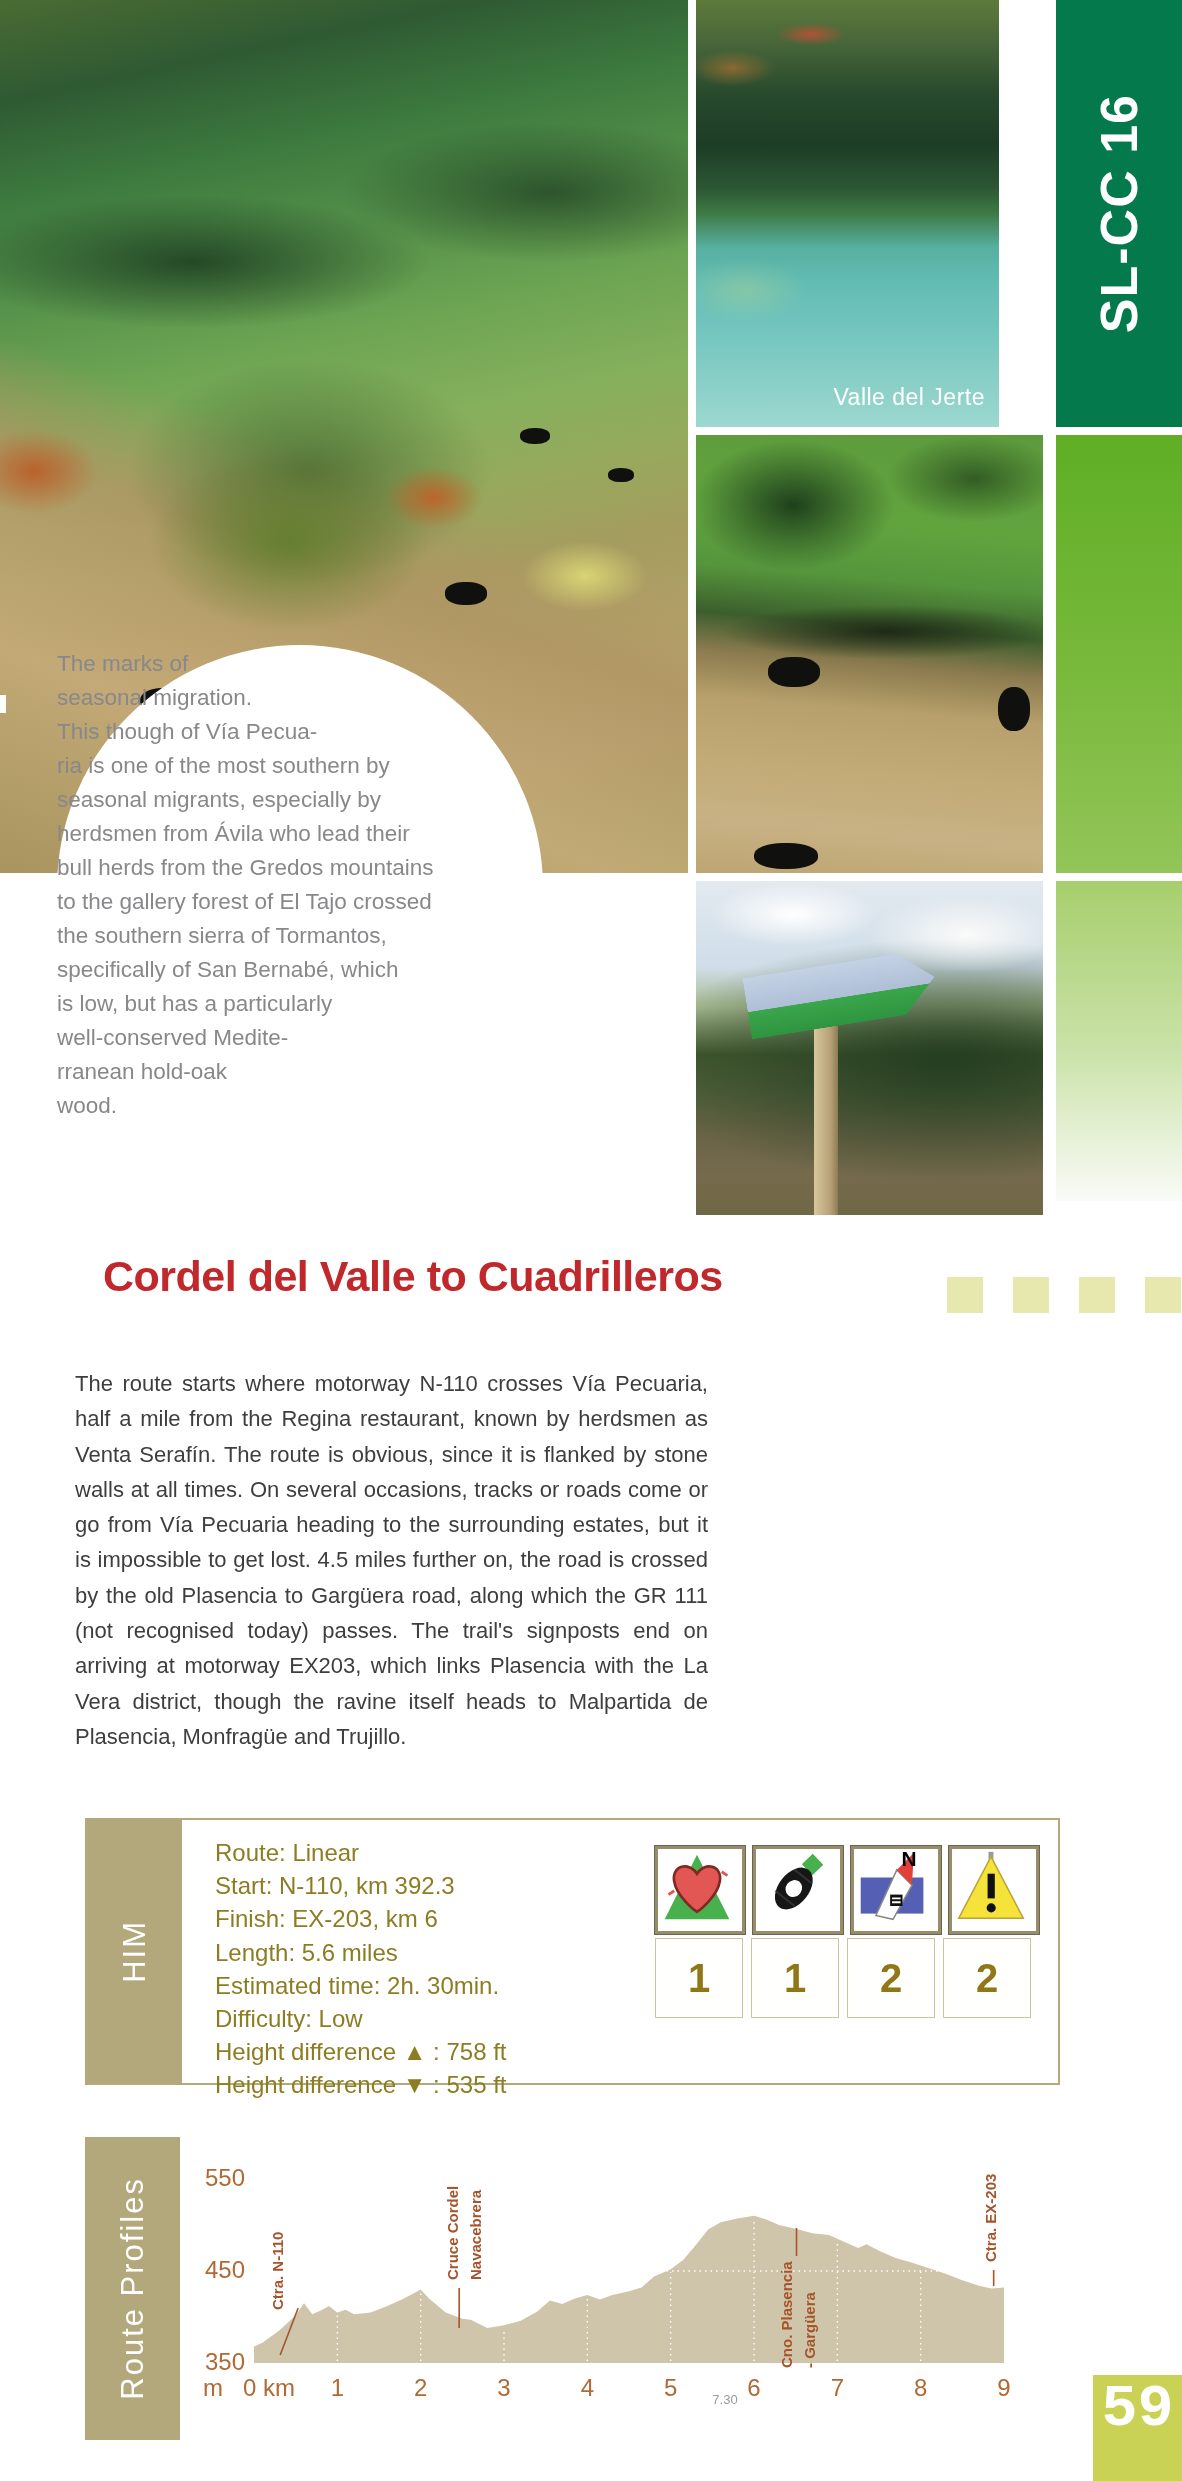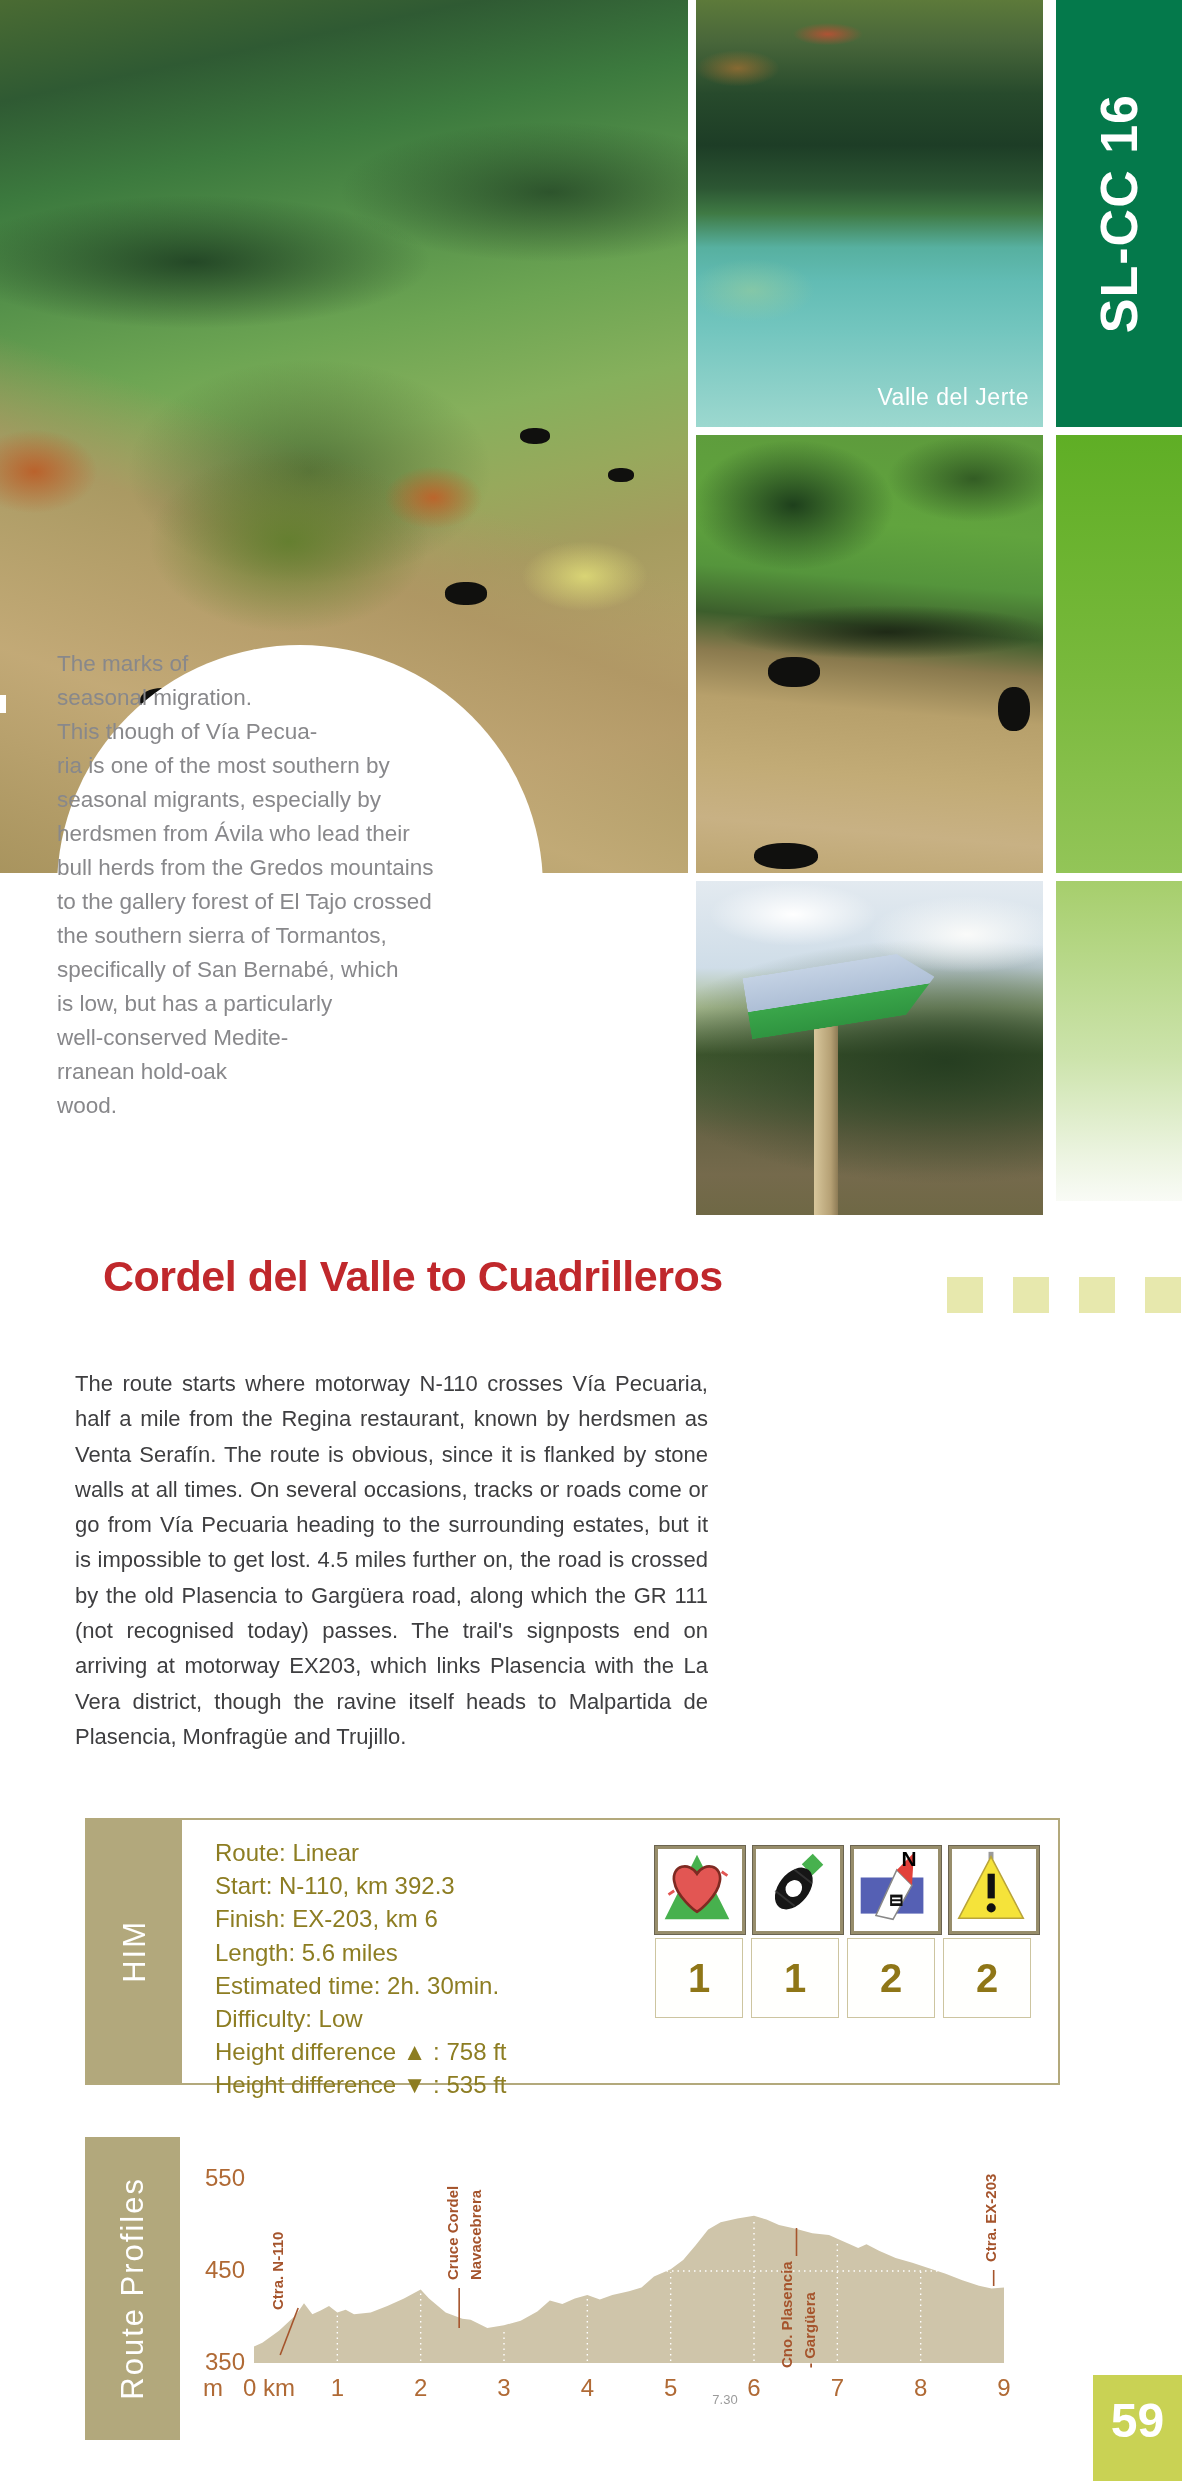--- a/index.html
+++ b/index.html
@@ -15,21 +15,21 @@
       radial-gradient(ellipse 90px 60px at 5% 54%, rgba(190,84,30,.8), transparent 70%),
       radial-gradient(ellipse 200px 130px at 42% 62%, rgba(96,126,44,.9), transparent 70%),
       radial-gradient(ellipse 260px 160px at 45% 54%, rgba(40,70,30,.55), transparent 70%),
       radial-gradient(ellipse 340px 95px at 28% 30%, rgba(24,54,30,.8), transparent 70%),
       radial-gradient(ellipse 300px 100px at 80% 22%, rgba(28,58,32,.7), transparent 70%),
       linear-gradient(200deg, rgba(0,0,0,0) 52%, rgba(176,150,100,.85) 62%, rgba(196,170,120,.95) 80%, rgba(166,146,92,.9) 100%),
       linear-gradient(168deg, #4a6b33 0%, #2f5a33 10%, #3c7a3e 20%, #55914a 30%, #6da553 40%, #86b05c 50%, #97a95c 58%, #a59c5f 66%, #b2a168 76%, #bfa873 86%, #8da455 94%, #7ba24b 100%);}
   .cow{position:absolute;background:#10100e;border-radius:45%;}
   .notch{position:absolute;left:0;top:695px;width:6px;height:18px;background:#fff;}
 
-  .photo-1{left:696px;top:0;width:347px;height:427px;
+  .photo-1{left:696px;top:0;width:303px;height:427px;
     background-image:
       radial-gradient(ellipse 50px 16px at 38% 8%, rgba(186,80,52,.9), transparent 70%),
       radial-gradient(ellipse 60px 26px at 12% 16%, rgba(200,120,50,.55), transparent 70%),
       radial-gradient(ellipse 90px 45px at 16% 68%, rgba(170,210,150,.45), transparent 70%),
       linear-gradient(180deg, #5d7a3a 0%, #48663a 10%, #274a2c 22%, #1d3d26 34%, #2c5633 44%, #3f7a44 50%, #57b0a0 58%, #62bcb4 66%, #74c6bf 78%, #8ed1c9 92%, #9cd8cf 100%);}
   .photo-caption{position:absolute;right:14px;bottom:16px;color:#ffffff;font-size:23px;letter-spacing:.5px;}
 
   .photo-2{left:696px;top:435px;width:347px;height:438px;
     background-image:
       radial-gradient(ellipse 140px 90px at 28% 16%, rgba(26,58,26,.95), transparent 72%),
@@ -87,21 +87,21 @@
     display:flex;align-items:center;justify-content:center;color:#8f7617;font-size:40px;font-weight:bold;}
 
   
   .profile-side{position:absolute;left:85px;top:2137px;width:95px;height:303px;background:#b2a87c;
     display:flex;align-items:center;justify-content:center;}
   #profile-chart{position:absolute;left:197px;top:2150px;}
 
   
   .page-num{position:absolute;left:1093px;top:2375px;width:89px;height:106px;background:#c9d254;
     display:flex;align-items:flex-start;justify-content:center;}
-  .page-num span{color:#fff;font-size:48px;font-weight:bold;margin-top:18px;}
+  .page-num span{color:#fff;font-size:60px;font-weight:bold;font-family:Liberation Mono, monospace;}
 </style>
 </head>
 <body>
 
 <div class="page">
 
   <div class="photo main-photo">
     <div class="cow" style="left:140px;top:688px;width:48px;height:27px;"></div>
     <div class="cow" style="left:88px;top:792px;width:66px;height:40px;"></div>
     <div class="cow" style="left:445px;top:582px;width:42px;height:23px;"></div>

